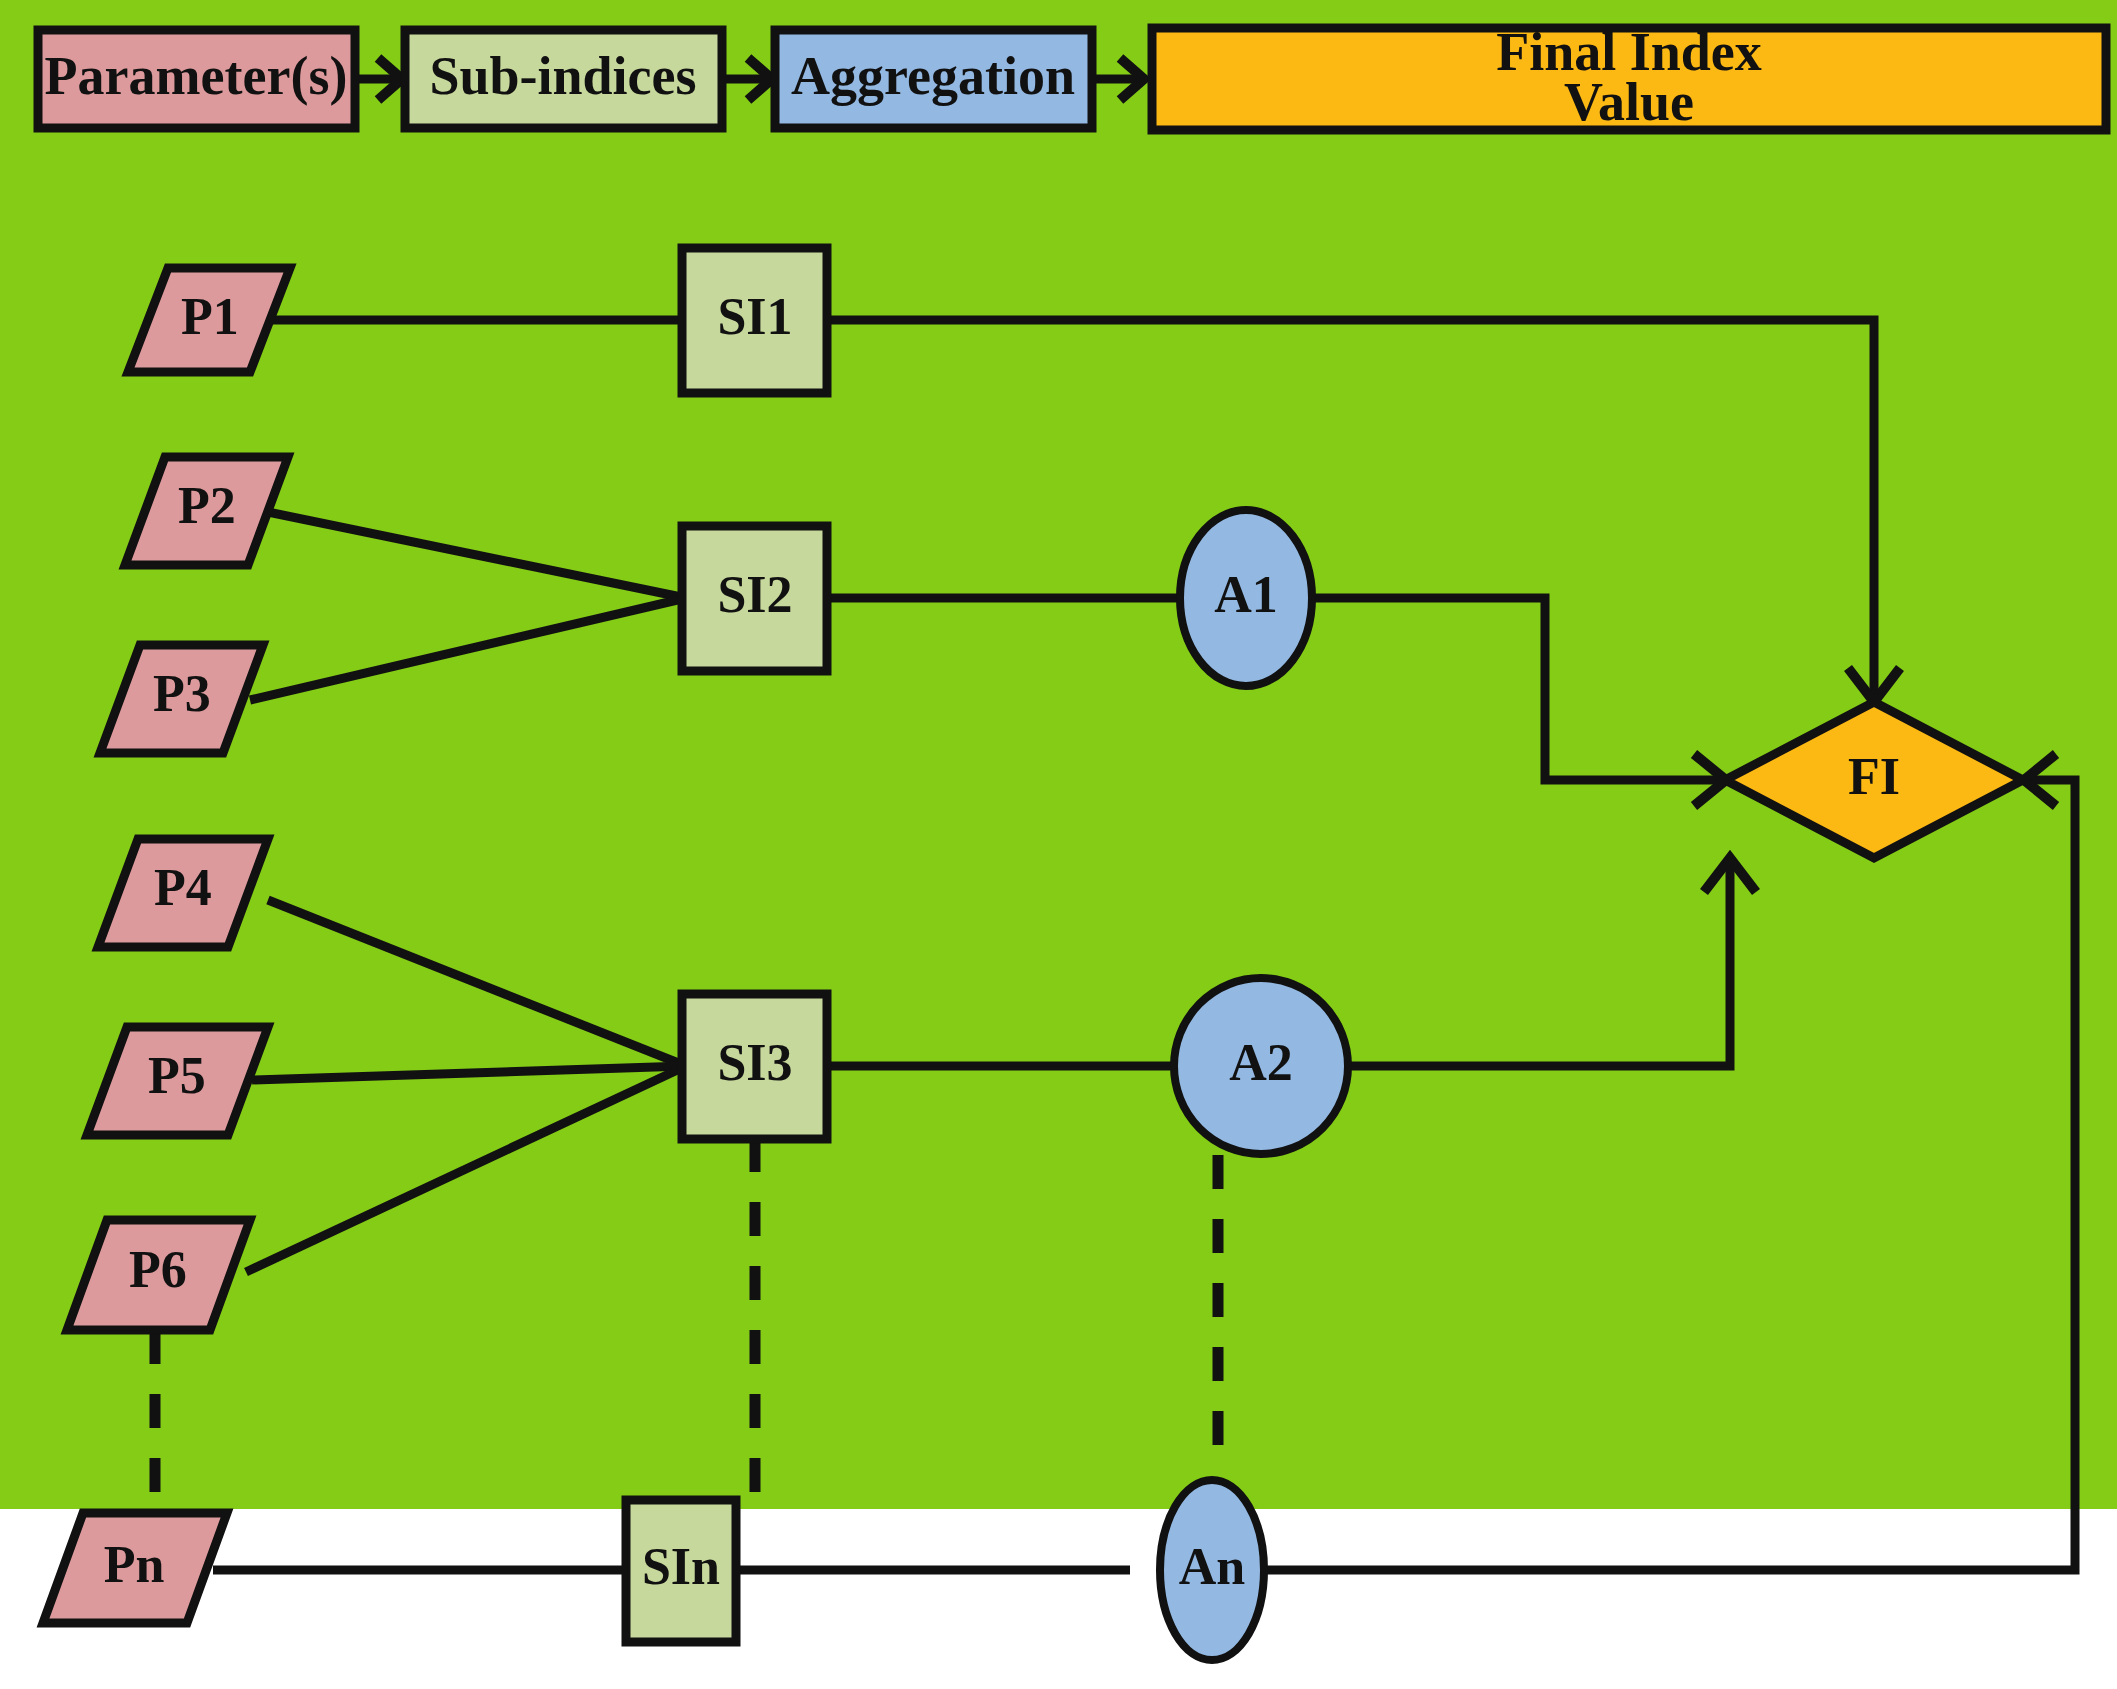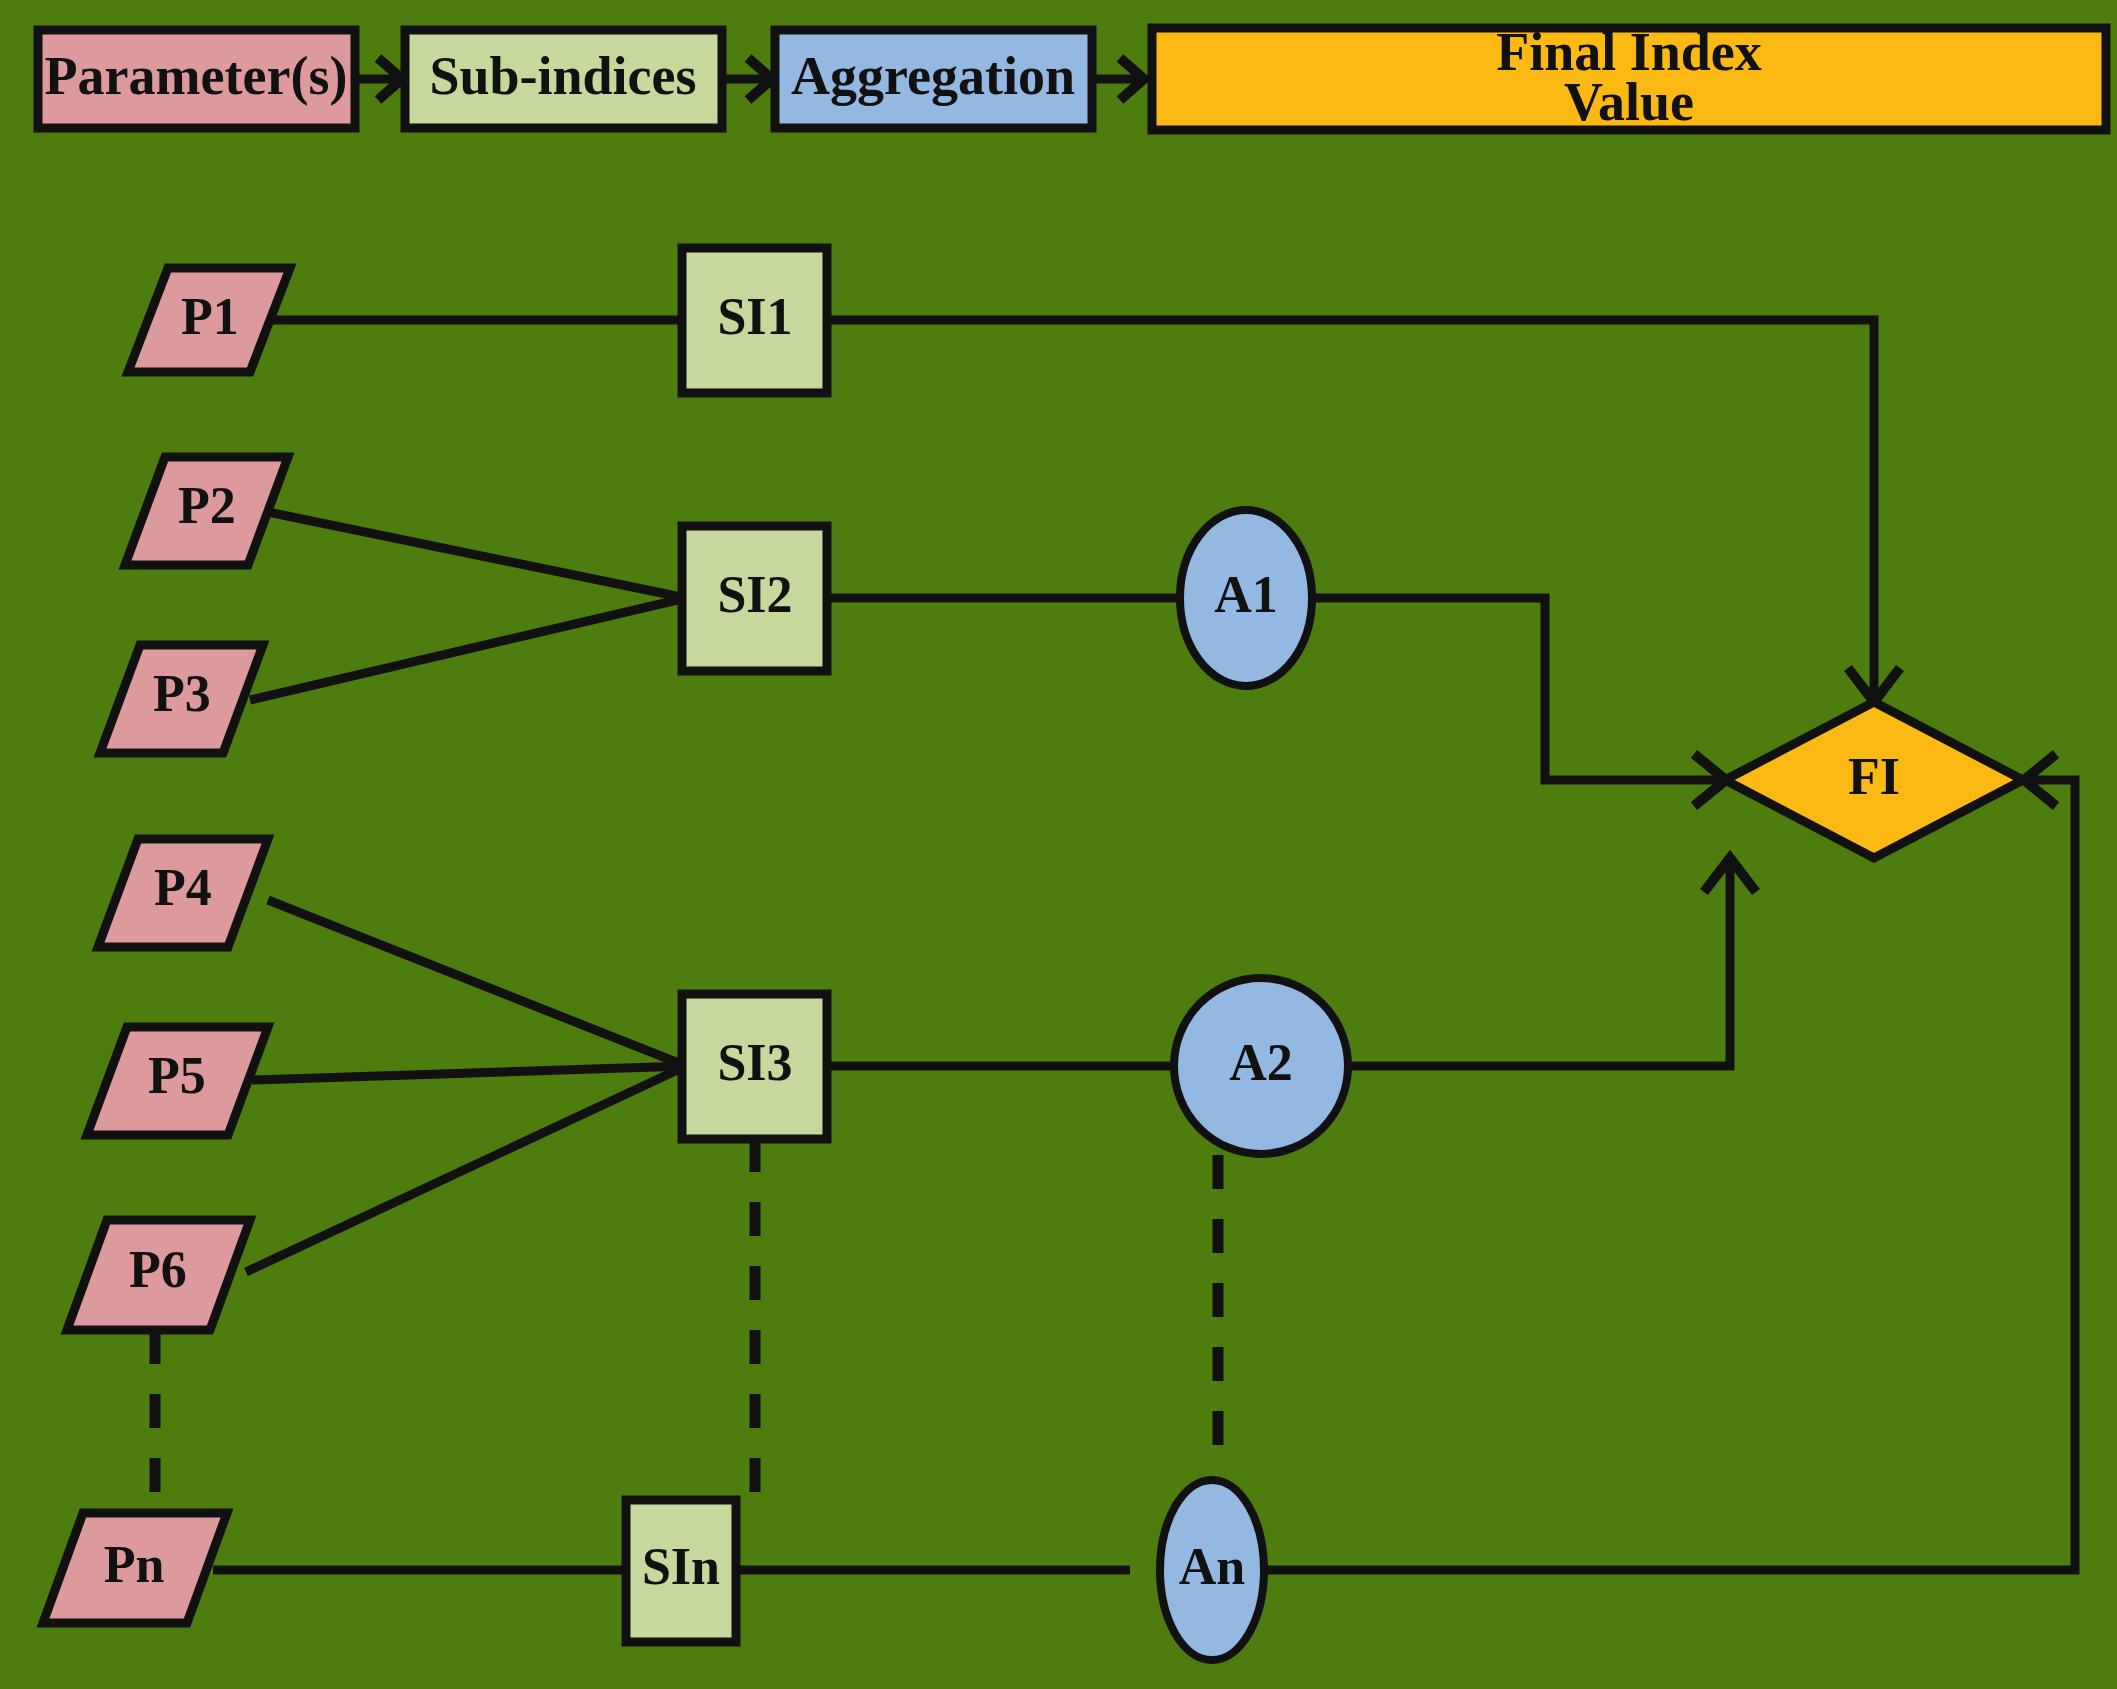--- a/index.html
+++ b/index.html
@@ -1,18 +1,18 @@
 <!DOCTYPE html>
 <html><head>
 <meta charset="utf-8">
 <style>
   html,body{margin:0;padding:0;background:#ffffff;}
   body{width:2117px;height:1689px;overflow:hidden;
        font-family:"Liberation Serif", serif;}
-  #stage{position:relative;width:2117px;height:1689px;background:#4d7c0f;}
+  #stage{position:relative;width:2117px;height:1509px;background:#84cc16;}
   svg{display:block;}
   .shape-label{
     font-family:"Liberation Serif", serif;
     font-weight:bold;
     fill:#111111;
     text-anchor:middle;
     dominant-baseline:middle;
     paint-order:stroke;
   }
   .hdr-label{font-size:54px;}

